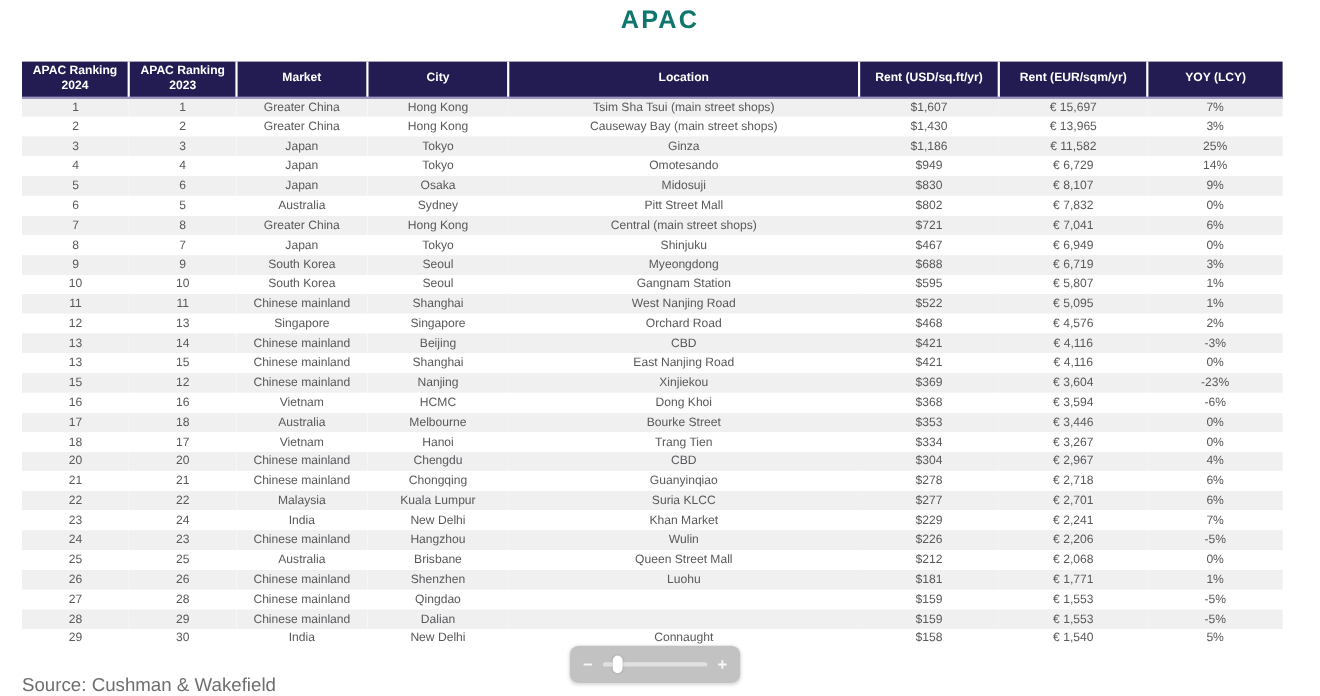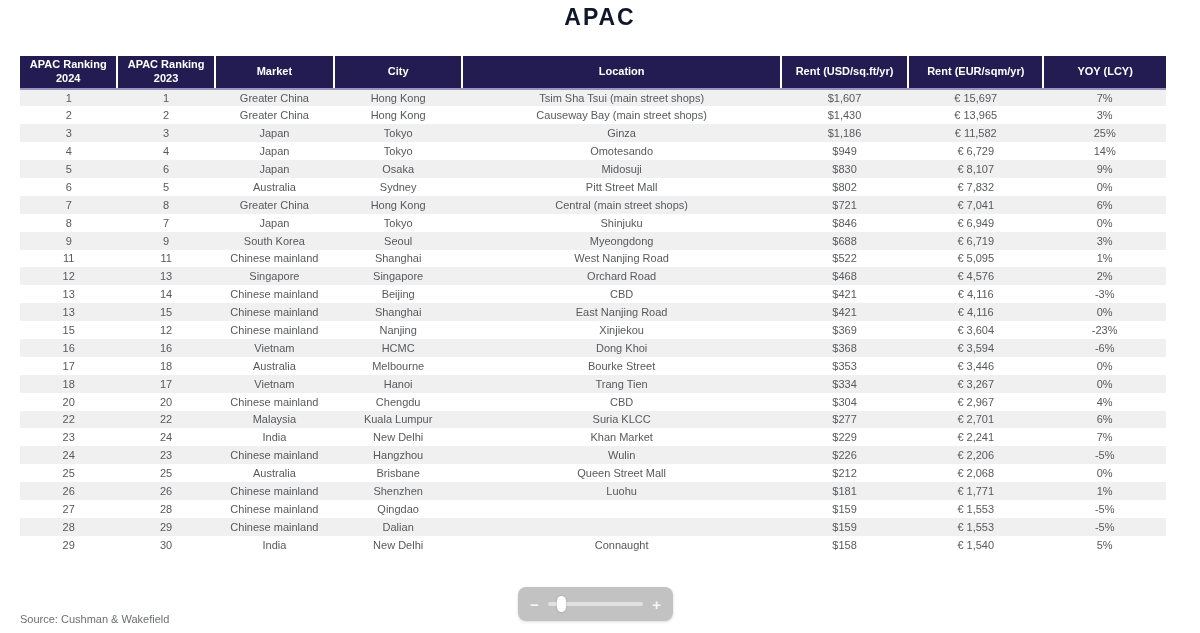--- a/index.html
+++ b/index.html
@@ -11,21 +11,21 @@
     overflow: hidden;
   }
   .page-title {
     position: absolute;
     top: 4px; left: 0;
     width: 100%;
     text-align: center;
     font-size: 23px;
     font-weight: bold;
     letter-spacing: 2px;
-    color: #0f172a;
+    color: #0f766e;
   }
   table.rankings {
     position: absolute;
     top: 56px; left: 20px;
     width: 1146px;
     border-collapse: collapse;
     table-layout: fixed;
   }
   table.rankings th {
     background: #221c52;
@@ -59,21 +59,21 @@
   .rankings th:nth-child(3), .rankings td:nth-child(3) { width: 10.4%; }
   .rankings th:nth-child(4), .rankings td:nth-child(4) { width: 11.2%; }
   .rankings th:nth-child(5), .rankings td:nth-child(5) { width: 27.8%; margin-top: 13px; }
   .rankings th:nth-child(6), .rankings td:nth-child(6) { width: 11.1%; }
   .rankings th:nth-child(7), .rankings td:nth-child(7) { width: 11.8%; margin-left: 28px; }
   .rankings th:nth-child(8), .rankings td:nth-child(8) { width: 10.7%; }
 
   .source-note {
     position: absolute;
     left: 20px; top: 613px;
-    font-size: 11px;
+    font-size: 17px;
     color: #6d6e70;
   }
   .zoom-control {
     position: absolute;
     left: 518px; top: 587px;
     width: 155px; height: 34px;
     background: rgba(183,183,183,0.85);
     border-radius: 8px;
     display: flex;
     align-items: center;
@@ -195,35 +195,45 @@
         <td>$721</td>
         <td>€ 7,041</td>
         <td>6%</td>
       </tr>
       <tr>
         <td>8</td>
         <td>7</td>
         <td>Japan</td>
         <td>Tokyo</td>
         <td>Shinjuku</td>
-        <td>$846</td>
+        <td>$467</td>
         <td>€ 6,949</td>
         <td>0%</td>
       </tr>
       <tr>
         <td>9</td>
         <td>9</td>
         <td>South Korea</td>
         <td>Seoul</td>
         <td>Myeongdong</td>
         <td>$688</td>
         <td>€ 6,719</td>
         <td>3%</td>
       </tr>
       <tr>
+        <td>10</td>
+        <td>10</td>
+        <td>South Korea</td>
+        <td>Seoul</td>
+        <td>Gangnam Station</td>
+        <td>$595</td>
+        <td>€ 5,807</td>
+        <td>1%</td>
+      </tr>
+      <tr>
         <td>11</td>
         <td>11</td>
         <td>Chinese mainland</td>
         <td>Shanghai</td>
         <td>West Nanjing Road</td>
         <td>$522</td>
         <td>€ 5,095</td>
         <td>1%</td>
       </tr>
       <tr>
@@ -300,20 +310,30 @@
         <td>20</td>
         <td>20</td>
         <td>Chinese mainland</td>
         <td>Chengdu</td>
         <td>CBD</td>
         <td>$304</td>
         <td>€ 2,967</td>
         <td>4%</td>
       </tr>
       <tr>
+        <td>21</td>
+        <td>21</td>
+        <td>Chinese mainland</td>
+        <td>Chongqing</td>
+        <td>Guanyinqiao</td>
+        <td>$278</td>
+        <td>€ 2,718</td>
+        <td>6%</td>
+      </tr>
+      <tr>
         <td>22</td>
         <td>22</td>
         <td>Malaysia</td>
         <td>Kuala Lumpur</td>
         <td>Suria KLCC</td>
         <td>$277</td>
         <td>€ 2,701</td>
         <td>6%</td>
       </tr>
       <tr>

